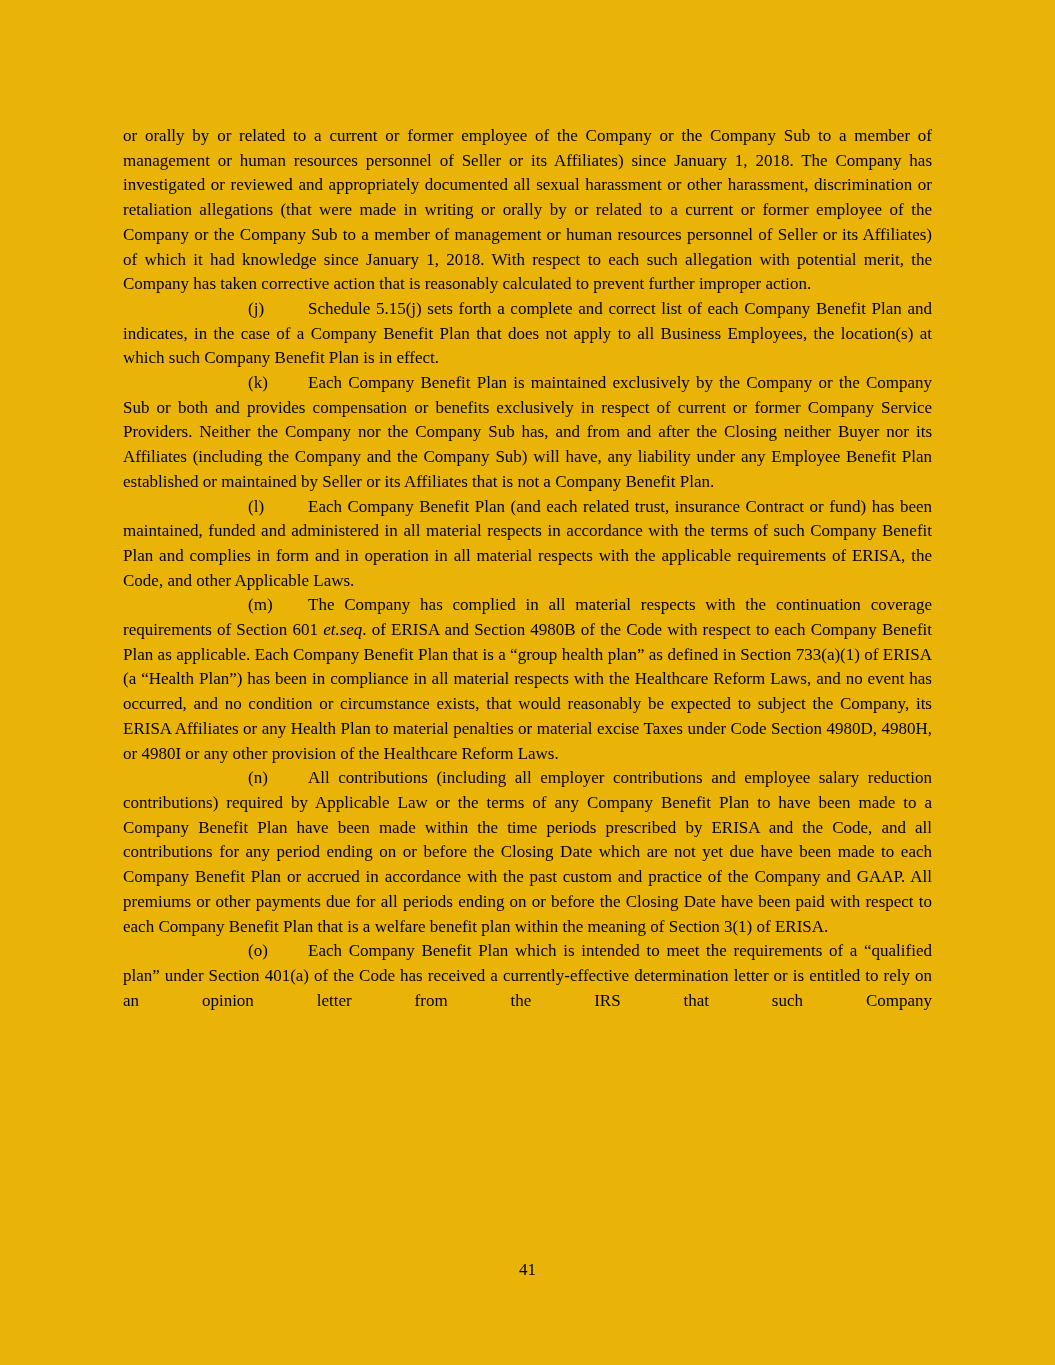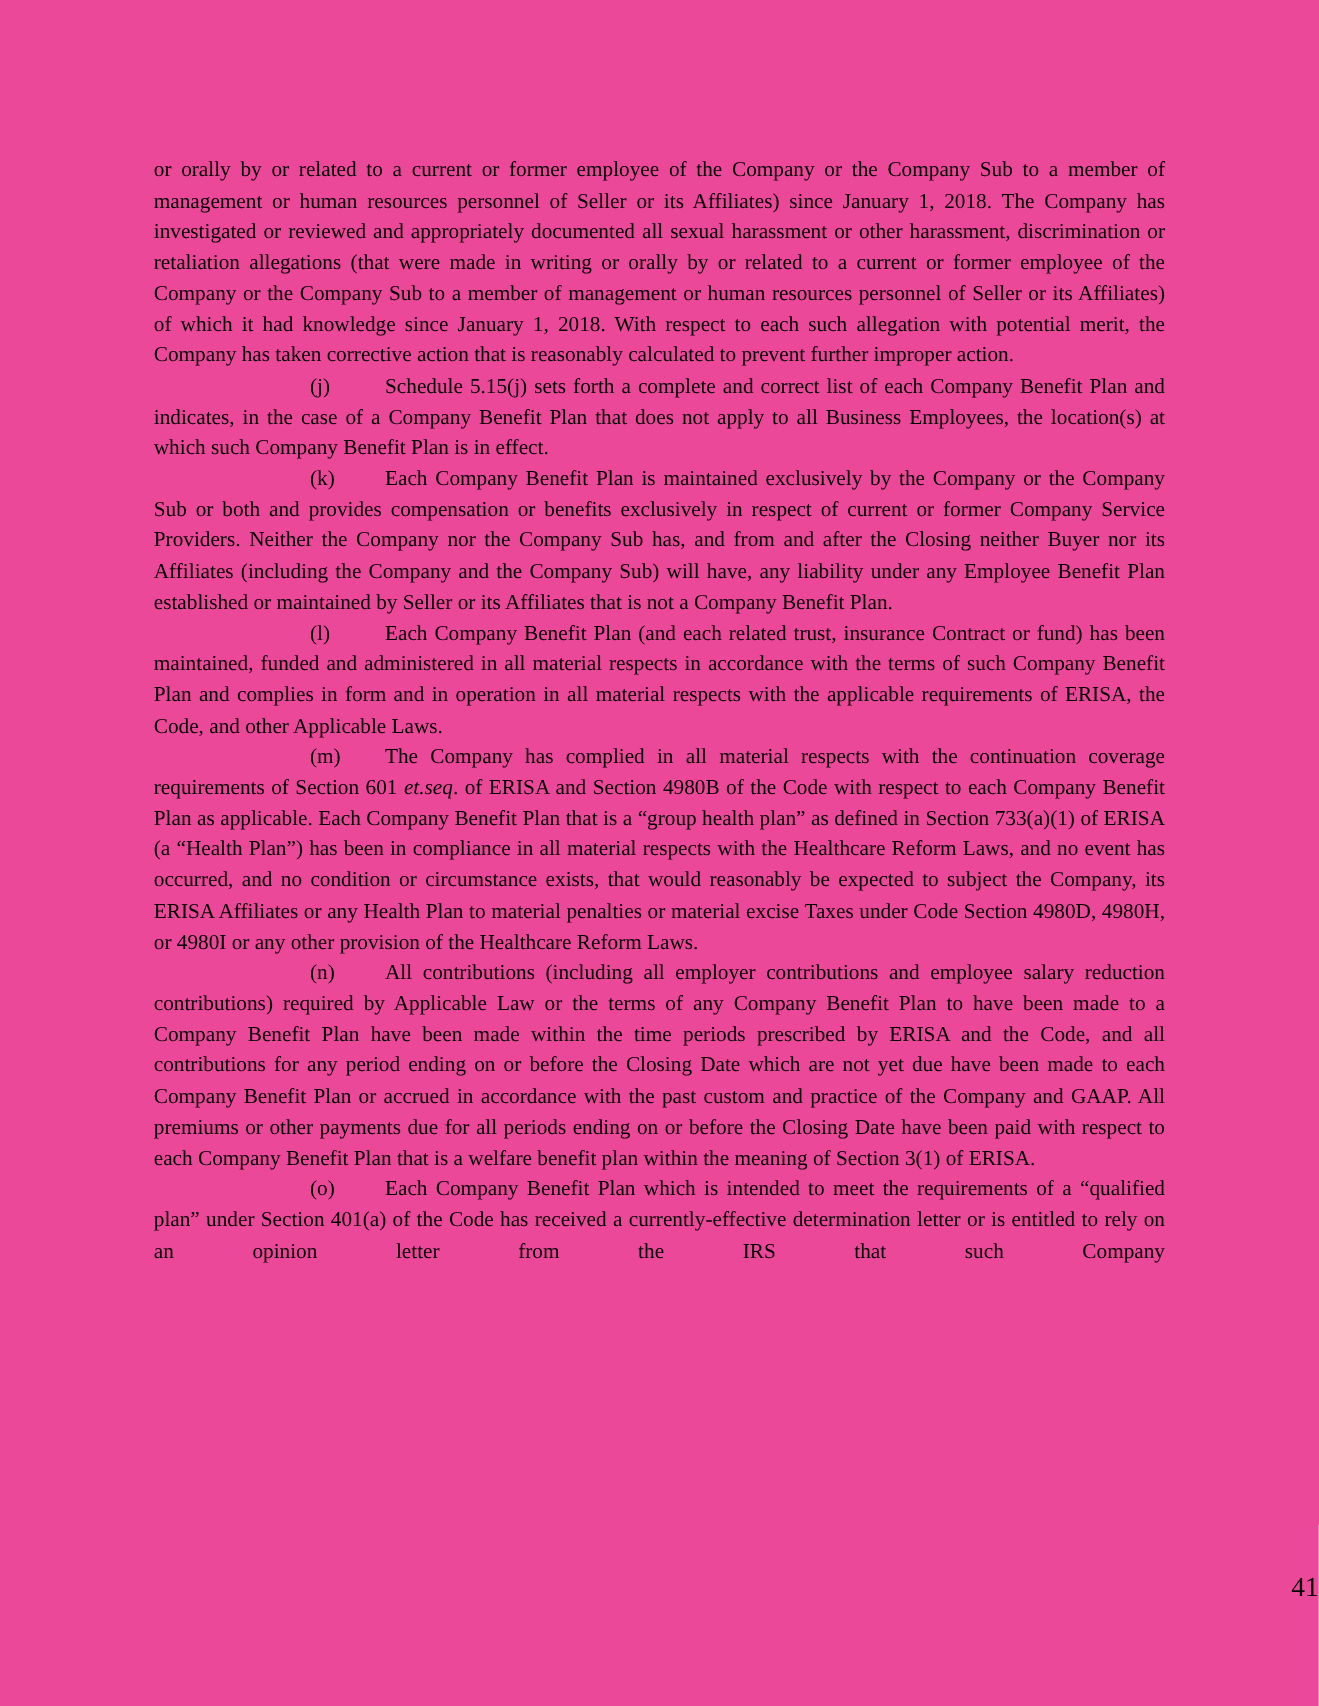--- a/index.html
+++ b/index.html
@@ -7,21 +7,21 @@
   body {
     background: #ffffff;
     color: #000000;
     font-family: "Liberation Serif", "DejaVu Serif", serif;
     overflow: hidden;
   }
   .page {
     position: relative;
     width: 1055px;
     height: 1365px;
-    background: #ec4899;
+    background: #eab308;
     padding: 124px 123px 0 123px;
   }
   .para {
     font-size: 17px;
     line-height: 24.7px;
     text-align: justify;
   }
   .para.first { margin-top: 0; }
   .para.justify-last { text-align-last: justify; }
   .tab {
@@ -32,22 +32,22 @@
     display: inline-block;
     width: 60px;
   }
   .em { font-style: italic; }
   .ul { }
   .page-number {
     position: absolute;
     top: 1258px;
     left: 0;
     width: 100%;
-    text-align: right;
-    font-size: 22px;
+    text-align: center;
+    font-size: 17px;
     line-height: 24.7px;
   }
 </style>
 </head>
 <body>
 
 <div class="page">
 
   <p class="para first">
     <span>or orally by or related to a current or former employee of the Company or the Company Sub to a member of management or human resources personnel of Seller or its Affiliates) since January 1, 2018.  The Company has investigated or reviewed and appropriately documented all sexual harassment or other harassment, discrimination or retaliation allegations (that were made in writing or orally by or related to a current or former employee of the Company or the Company Sub to a member of management or human resources personnel of Seller or its Affiliates) of which it had knowledge since January 1, 2018.  With respect to each such allegation with potential merit, the Company has taken corrective action that is reasonably calculated to prevent further improper action.</span>

